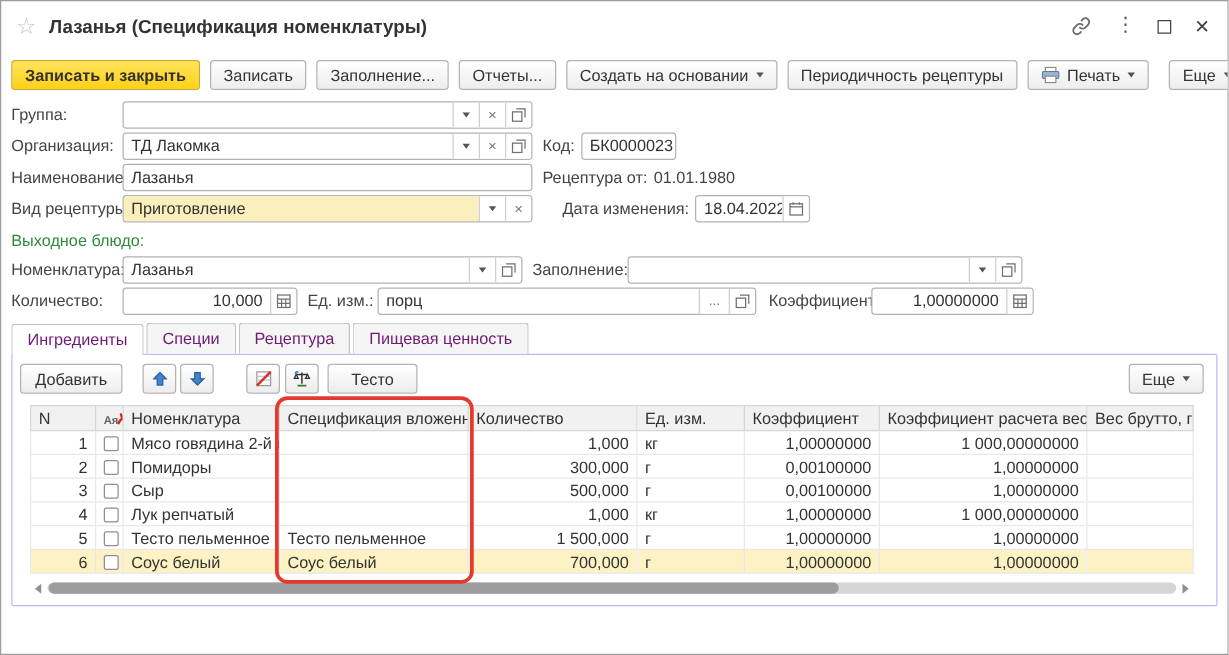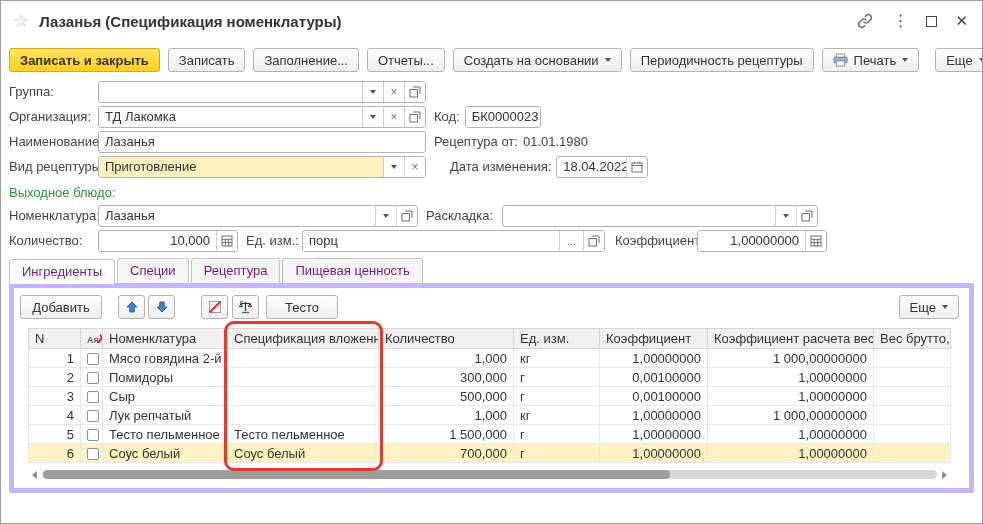--- a/index.html
+++ b/index.html
@@ -35,21 +35,21 @@
   .field .val { padding:0 6px; flex:1; white-space:nowrap; overflow:hidden; }
   .field .val.num { text-align:right; }
   .val-yellow { background:#fcefbe; height:100%; display:flex; align-items:center; }
   .fbtn { width:21px; height:100%; border-left:1px solid #cfcfcf; display:flex; align-items:center; justify-content:center; color:#777; cursor:pointer; background:#fff; flex:none; font-size:12px; }
   .section-title { color:#2f8b3c; font-size:13px; padding-left:8px; height:21px; line-height:21px; margin-top:3px; }
 
   
   .tabs { display:flex; margin:5px 0 0 8px; position:relative; z-index:2; }
   .tab { font-size:13px; color:#701a75; padding:4px 12px 0 12px; border:1px solid #c3c3c3; border-bottom:none; border-radius:3px 3px 0 0; background:#f5f5f5; margin-right:2px; height:25px; cursor:pointer; }
   .tab.active { background:#fff; position:relative; top:1px; z-index:3; }
-  .group { margin:0 8px; border:5px solid #c4b5fd; border-radius:2px; padding-bottom:8px; background:#fff; }
+  .group { margin:0 8px; border:1px solid #c4b5fd; border-radius:2px; padding-bottom:8px; background:#fff; }
   .tbl-toolbar { display:flex; align-items:center; padding:6px 10px 0 6px; height:32px; }
   .ibtn { width:27px; height:24px; display:flex; align-items:center; justify-content:center; background:linear-gradient(#ffffff,#ededed); border:1px solid #b3b3b3; border-radius:3px; cursor:pointer; flex:none; }
 
   .table-zone { position:relative; margin:8px 18px 0 14px; }
   table.grid { border-collapse:collapse; table-layout:fixed; width:100%; font-size:13px; color:#333; border:1px solid #c9c9c9; }
   .grid th { background:#f1f1f1; font-weight:normal; text-align:left; height:20px; padding:0 6px; border:1px solid #d6d6d6; white-space:nowrap; overflow:hidden; }
   .grid td { height:19px; padding:0 6px; border:1px solid #e8e8e8; white-space:nowrap; overflow:hidden; }
   .num { text-align:right; }
   .ctr { text-align:center; }
   .row-hl td { background:#fcf2c4; }
@@ -196,21 +196,21 @@
       <span class="fbtn">
           <span class="tri"></span>
         </span>
       <span class="fbtn">
           <svg width="12" height="12" viewBox="0 0 12 12" fill="none" stroke="#6f6f6f">
             <rect x="1" y="3.5" width="7.5" height="7.5"></rect>
             <path d="M4 1h7v7"></path>
           </svg>
         </span>
     </span>
-    <span class="lbl" style="margin-left:8px; width:76px;">Раскладка:</span>
+    <span class="lbl" style="margin-left:8px; width:76px;">Заполнение:</span>
     <span class="field" style="width:316px;">
       <span class="val"></span>
       <span class="fbtn">
           <span class="tri"></span>
         </span>
       <span class="fbtn">
           <svg width="12" height="12" viewBox="0 0 12 12" fill="none" stroke="#6f6f6f">
             <rect x="1" y="3.5" width="7.5" height="7.5"></rect>
             <path d="M4 1h7v7"></path>
           </svg>

